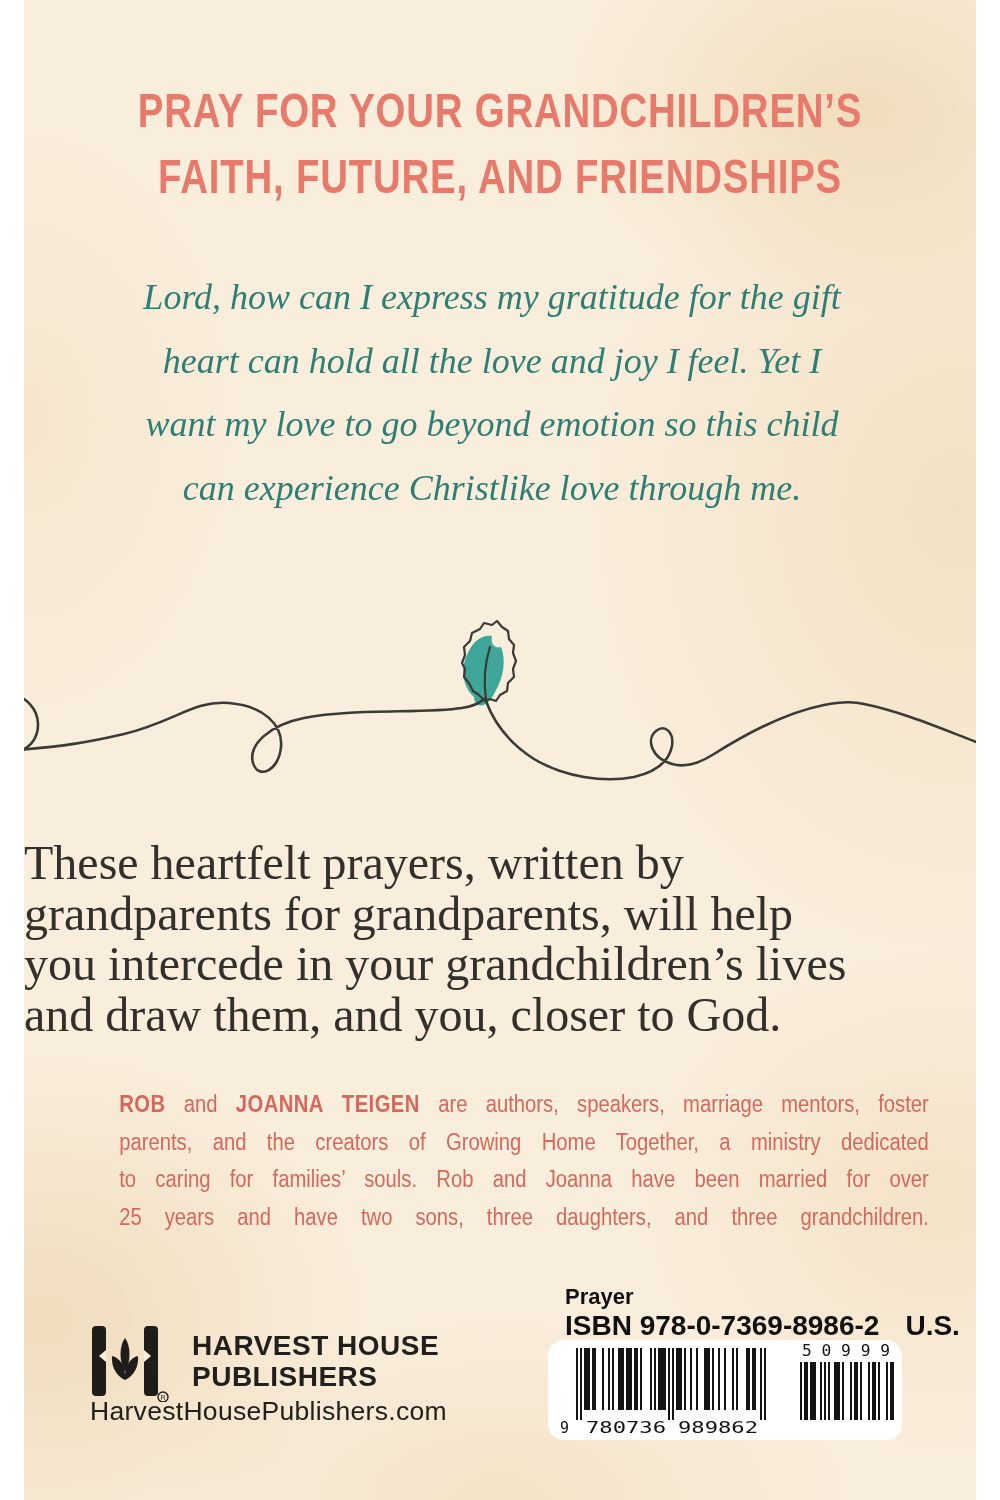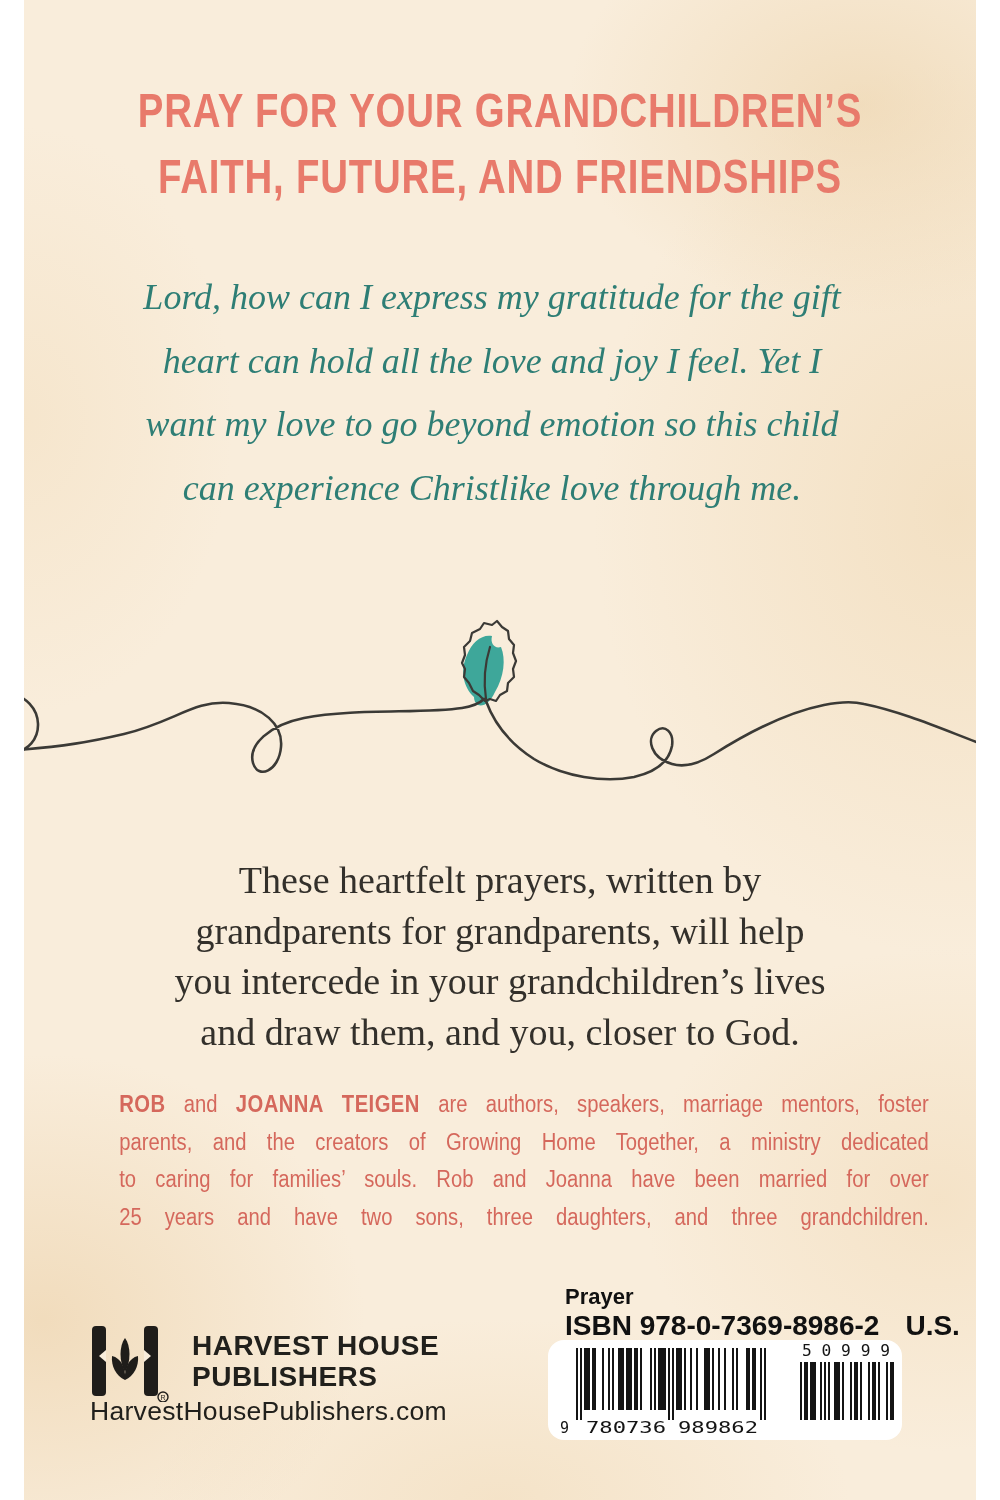--- a/index.html
+++ b/index.html
@@ -25,22 +25,22 @@
   
   .prayer{
     left:0;right:16px;top:266px;text-align:center;color:#2E7E75;
     font-family:"Liberation Serif",serif;font-style:italic;
     font-size:36px;line-height:63.5px;
   }
   
   .squiggle{left:0;top:615px;width:1000px;height:215px;}
   
   .description{
-    left:0;right:0;top:838px;text-align:center;color:#33302B;
-    font-family:"Liberation Serif",serif;font-size:38px;line-height:50.5px;margin-top:17px;
+    left:0;right:0;top:838px;text-align:left;color:#33302B;
+    font-family:"Liberation Serif",serif;font-size:48px;line-height:50.5px;
   }
   
   .bio{
     left:40px;top:1086px;width:920px;color:#D5685C;
     font-size:23px;line-height:37.5px;
     transform:scaleX(0.88);transform-origin:50% 0;
   }
   .bio .line{text-align:justify;text-align-last:justify;}
   .bio b{font-weight:700;letter-spacing:0.5px;}
   

